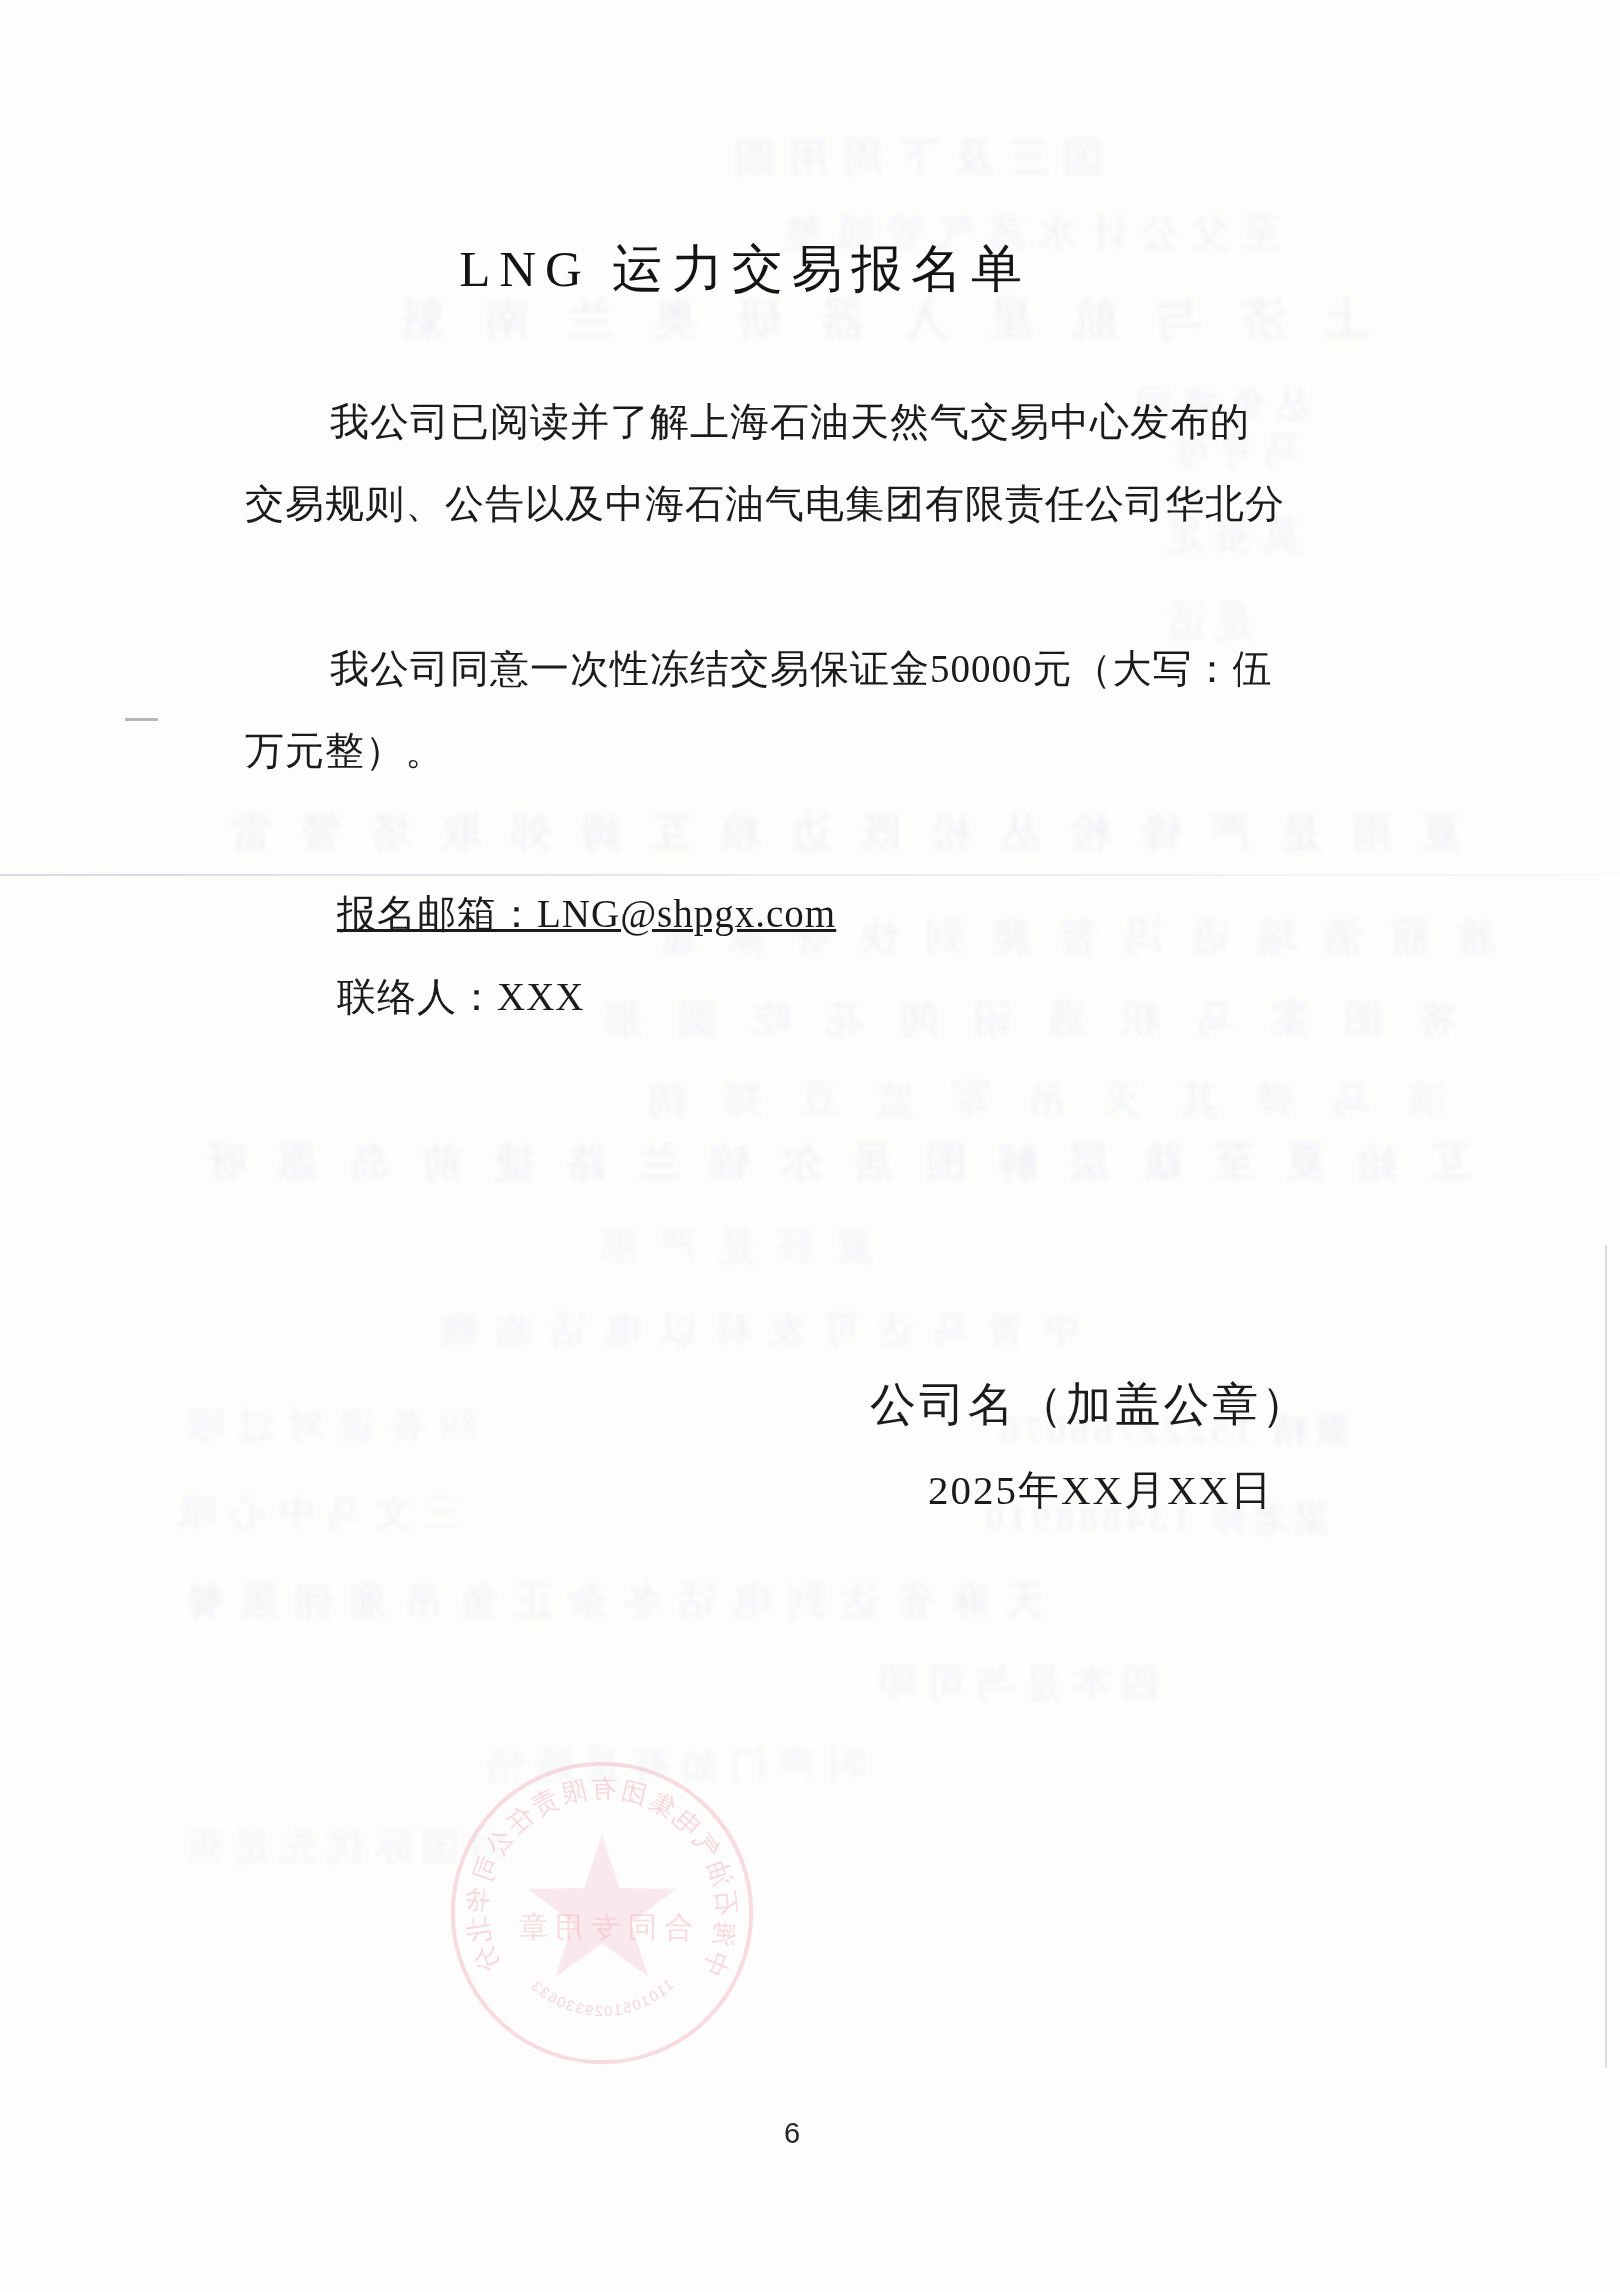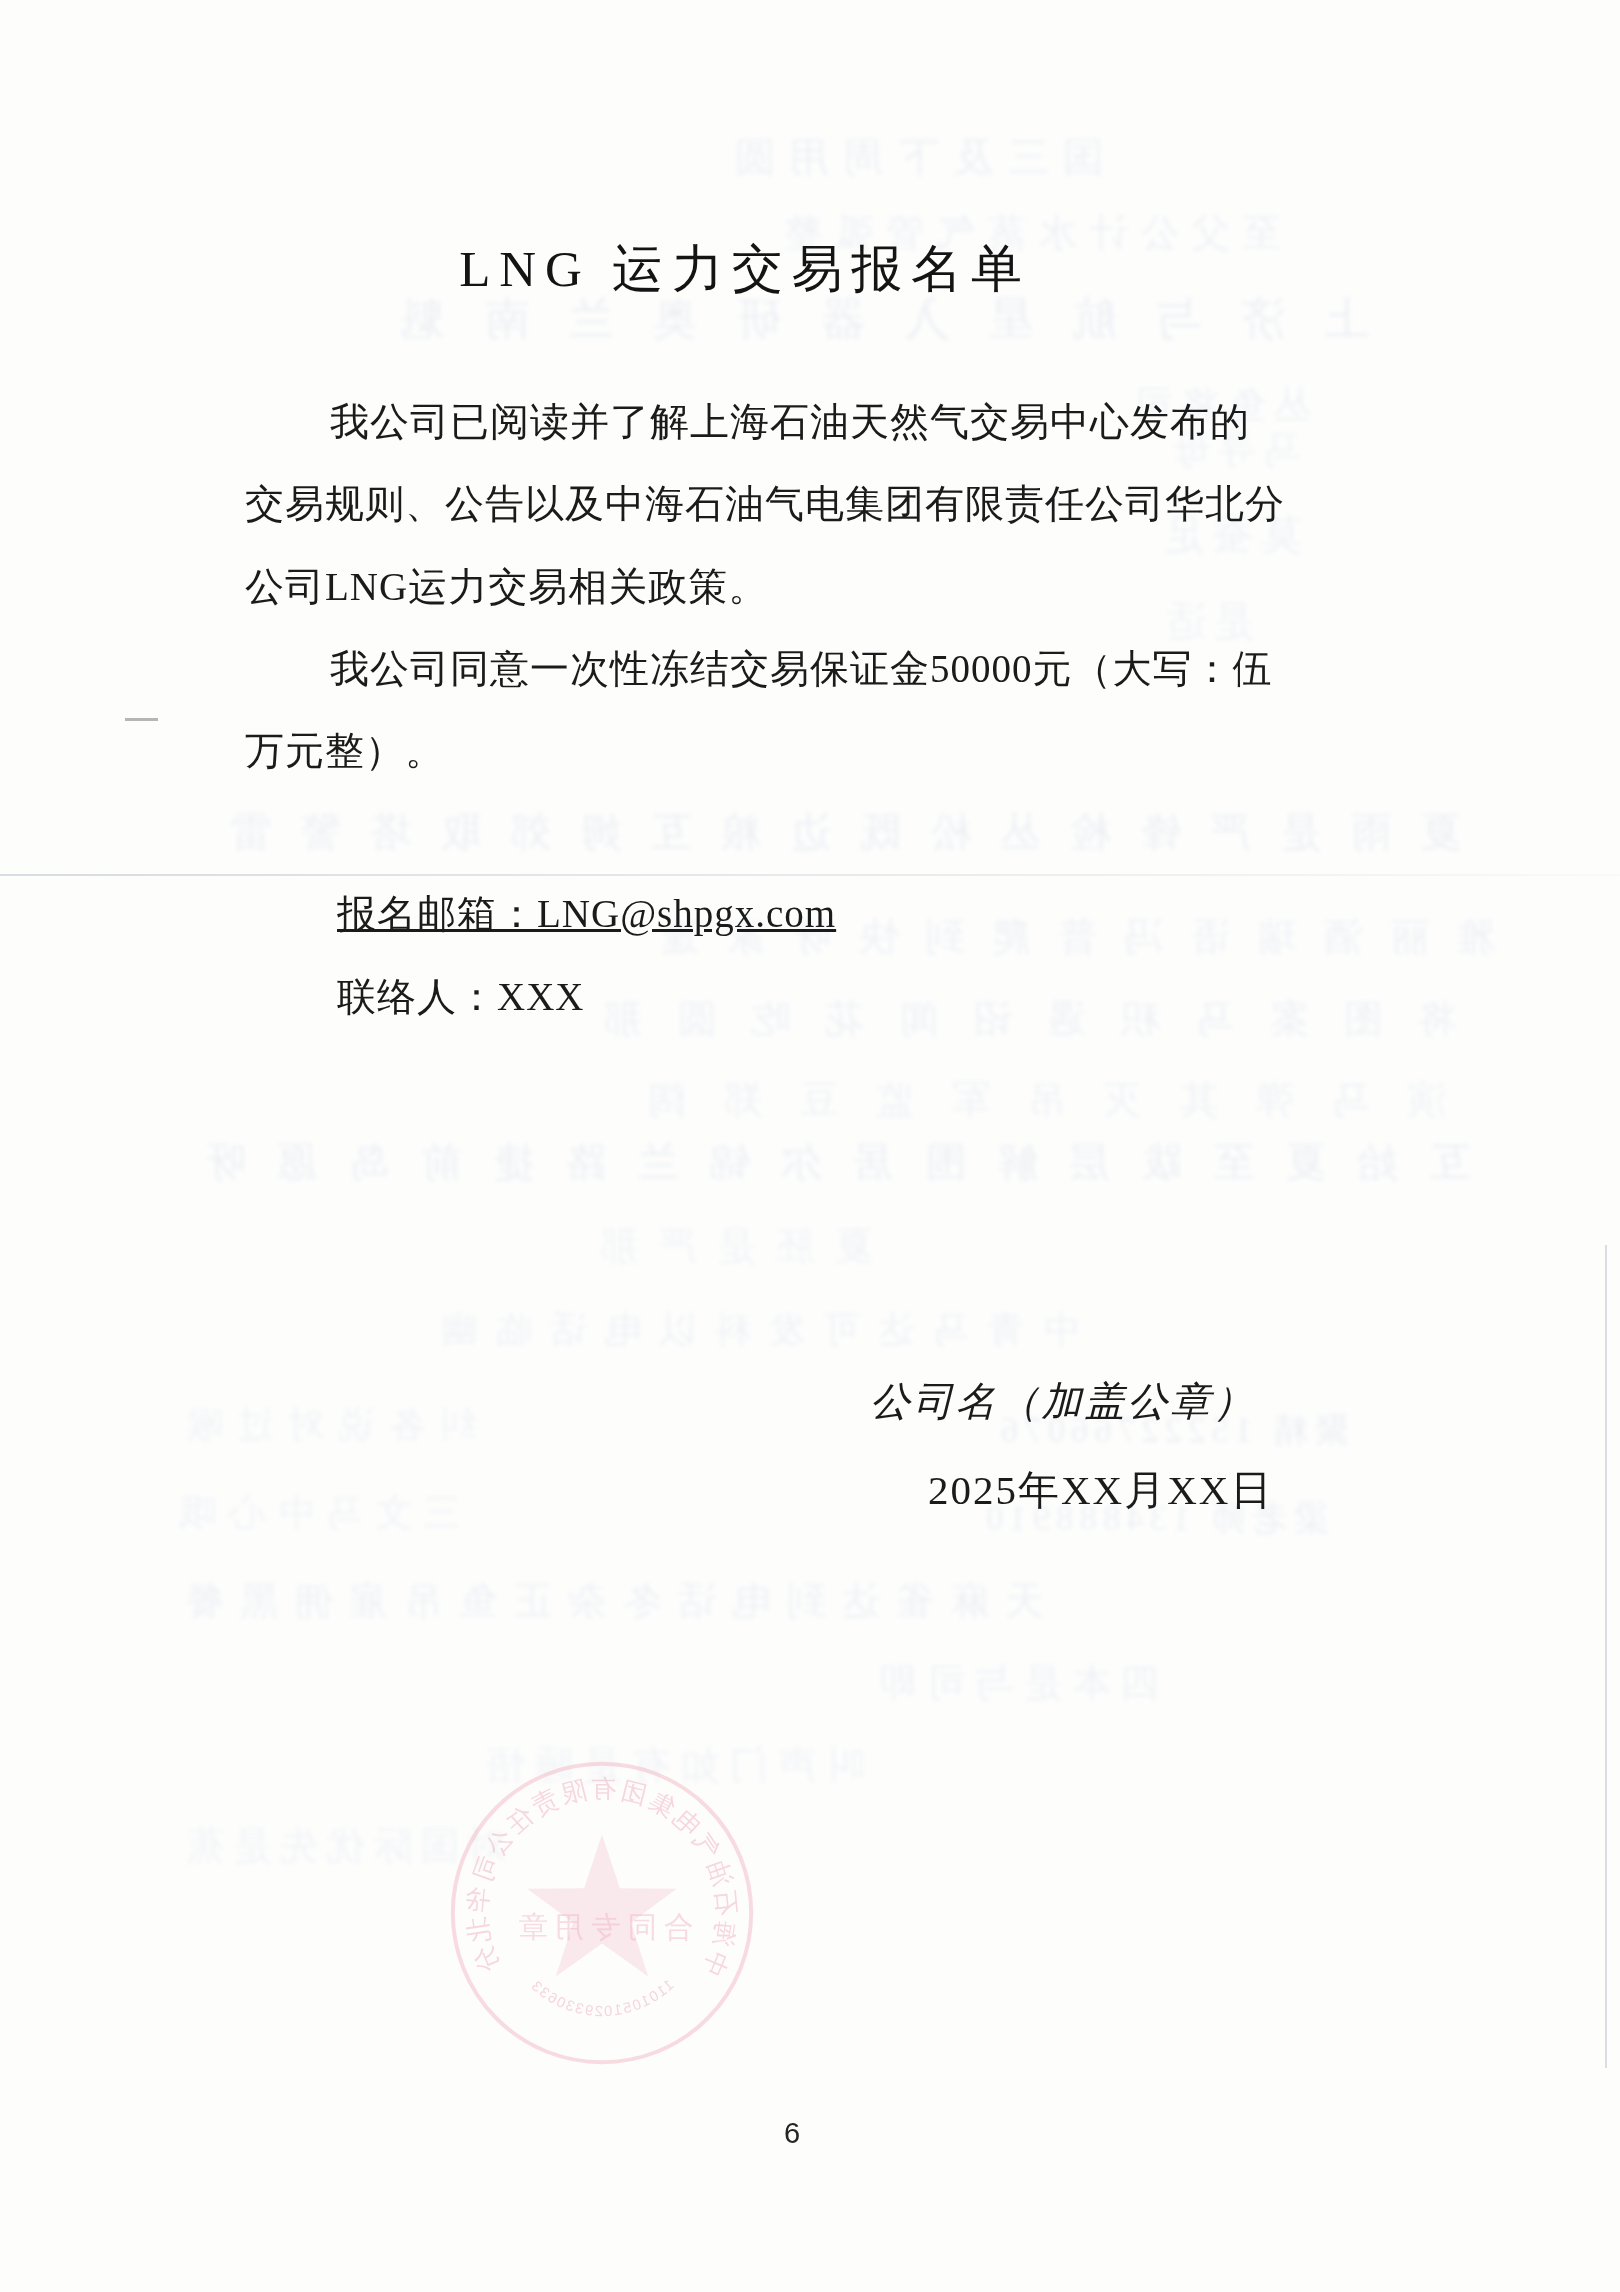--- a/index.html
+++ b/index.html
@@ -15,21 +15,21 @@
   .bodyline{font-size:39px; letter-spacing:1px;}
   .bl0{left:330px; top:395px;}
   .bl1{left:245px; top:477px;}
   .bl2{left:245px; top:560px;}
   .bl3{left:330px; top:642px;}
   .bl4{left:245px; top:724px;}
   .contactline{left:337px; font-size:39px; letter-spacing:1px;}
   .cl-email{top:887px;text-decoration:underline;}
   .cl-person{top:970px;}
   .cl-phone{top:1053px;}
-  .company{left:870px; top:1374px; font-size:40px; letter-spacing:2.9px;font-style:italic;}
+  .company{left:870px; top:1374px; font-size:46px; letter-spacing:2.9px;}
   .dateline{left:912px; top:1463px; font-size:41px; letter-spacing:2px;margin-left:16px;}
   .pagenum{left:784px; top:2117px; font-size:29px;
            font-family:"Liberation Sans", sans-serif; color:#242424;}
   .ghost{
     position:absolute; white-space:nowrap;
     font-family:"Liberation Serif", serif; color:#7e95bd;
     transform:scaleX(-1); filter:blur(2px); pointer-events:none;
   }
   .scanline{left:0; top:874px; width:1620px; height:2px;
     background:linear-gradient(90deg, rgba(185,192,206,.55),
@@ -92,21 +92,20 @@
       <text class="seal-center" x="162" y="186" text-anchor="middle">合同专用章</text>
       <path id="serialPath" d="M 57,162 A 105 105 0 0 0 267,162" fill="none"></path>
       <text class="seal-serial"><textPath href="#serialPath" startOffset="50%" text-anchor="middle">1101051029330633</textPath></text>
     </g>
   </svg>
 
   <div class="abs title">LNG 运力交易报名单</div>
 
   <div class="abs bodyline bl0">我公司已阅读并了解上海石油天然气交易中心发布的</div>
   <div class="abs bodyline bl1">交易规则、公告以及中海石油气电集团有限责任公司华北分</div>
-  <div class="abs bodyline bl2">公司LNG运力交易相关政策。</div>
   <div class="abs bodyline bl3">我公司同意一次性冻结交易保证金50000元（大写：伍</div>
   <div class="abs bodyline bl4">万元整）。</div>
 
   <div class="abs contactline cl-email">
     <span>报名邮箱：</span><span>LNG@shpgx.com</span>
   </div>
   <div class="abs contactline cl-person">
     <span>联络人：</span><span>XXX</span>
   </div>
 

